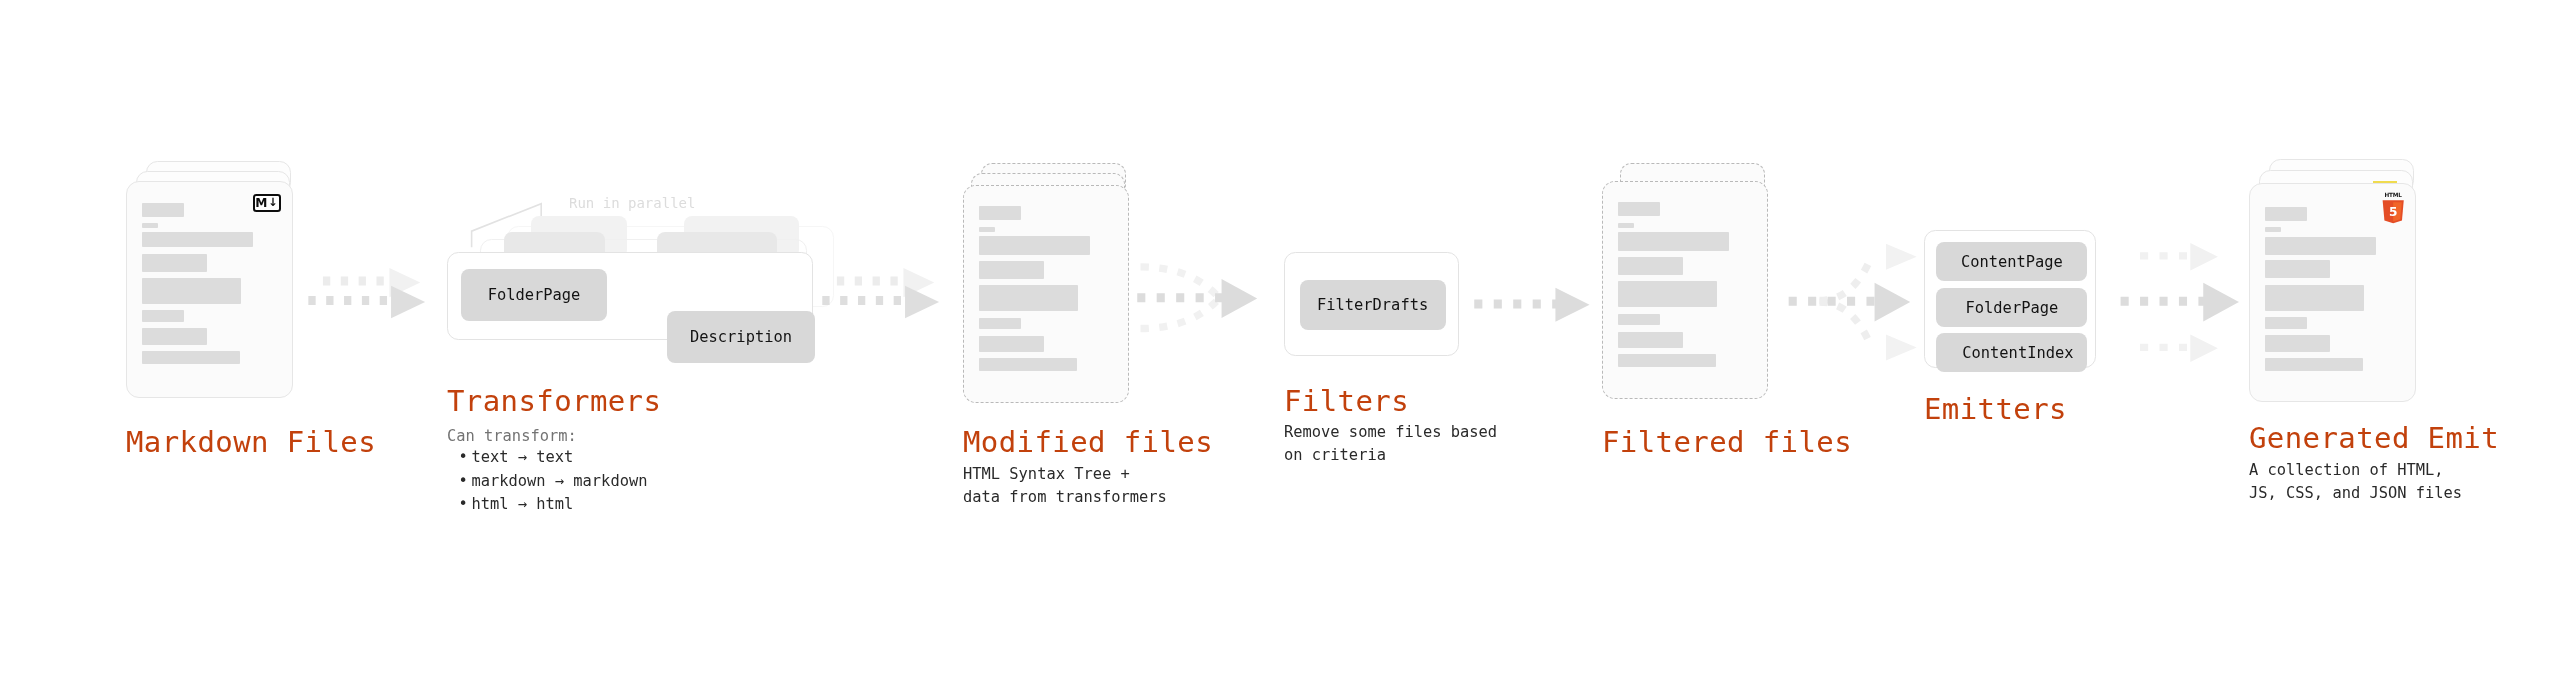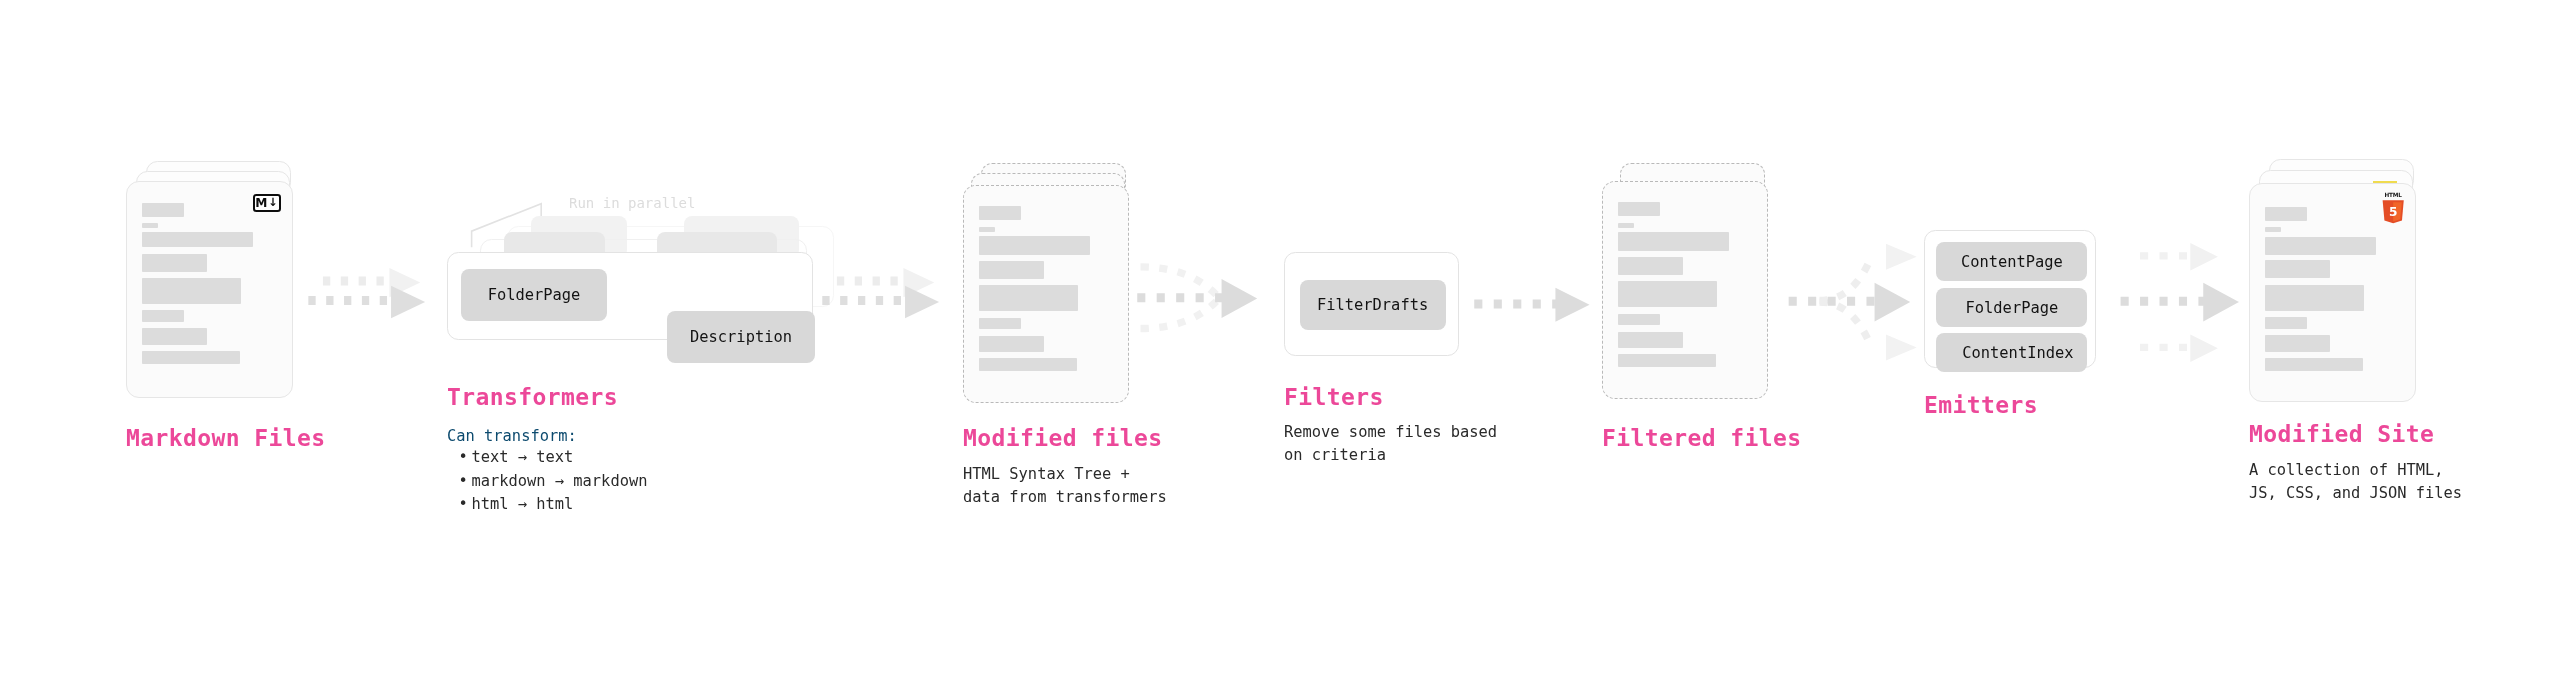--- a/index.html
+++ b/index.html
@@ -15,38 +15,38 @@
     background: #ffffff;
     overflow: hidden;
   }
 
   
   .node { position: absolute; }
 
   
   .stage-title {
     font-family: "DejaVu Sans Mono", "Liberation Mono", monospace;
-    font-size: 23px;
-    font-weight: 700;
-    color: #ec4899;
+    font-size: 29px;
+    font-weight: 400;
+    color: #c2410c;
     letter-spacing: 0.4px;
     white-space: nowrap;
   }
   .stage-desc {
     font-family: "DejaVu Sans Mono", "Liberation Mono", monospace;
     font-size: 15.4px;
     line-height: 1.48;
     color: #2a2a2a;
     white-space: pre-line;
   }
   .stage-sub {
     font-family: "DejaVu Sans Mono", "Liberation Mono", monospace;
     font-size: 15.4px;
     line-height: 1.48;
-    color: #0c4a6e;
+    color: #737373;
   }
   .bullets { list-style: none; margin: 3.3px 0 0 0; padding: 0 0 0 11.4px; }
   .bullets li {
     font-family: "DejaVu Sans Mono", "Liberation Mono", monospace;
     font-size: 15.4px;
     line-height: 1.52;
     color: #2a2a2a;
     white-space: nowrap;
   }
   .bullets li::before {
@@ -407,18 +407,18 @@
       <div class="skel" style="left:14.6px; top:43px;  width:16.3px; height:4.9px;"></div>
       <div class="skel" style="left:14.6px; top:53px;  width:111px; height:18px;"></div>
       <div class="skel" style="left:14.6px; top:76px;  width:65px; height:18px;"></div>
       <div class="skel" style="left:14.6px; top:101px; width:99px; height:26px;"></div>
       <div class="skel" style="left:14.6px; top:133px; width:42px; height:11.4px;"></div>
       <div class="skel" style="left:14.6px; top:151px; width:65px; height:16.3px;"></div>
       <div class="skel" style="left:14.6px; top:174px; width:98px; height:13px;"></div>
     </div>
   </div>
 
-  <div class="node stage-title" style="left:2249px; top:421px;">Modified Site</div>
+  <div class="node stage-title" style="left:2249px; top:421px;">Generated Emit</div>
   <div class="node stage-desc" style="left:2249px; top:459px;">A collection of HTML,
 JS, CSS, and JSON files</div>
 
 </div>
 
 
 </body></html>

